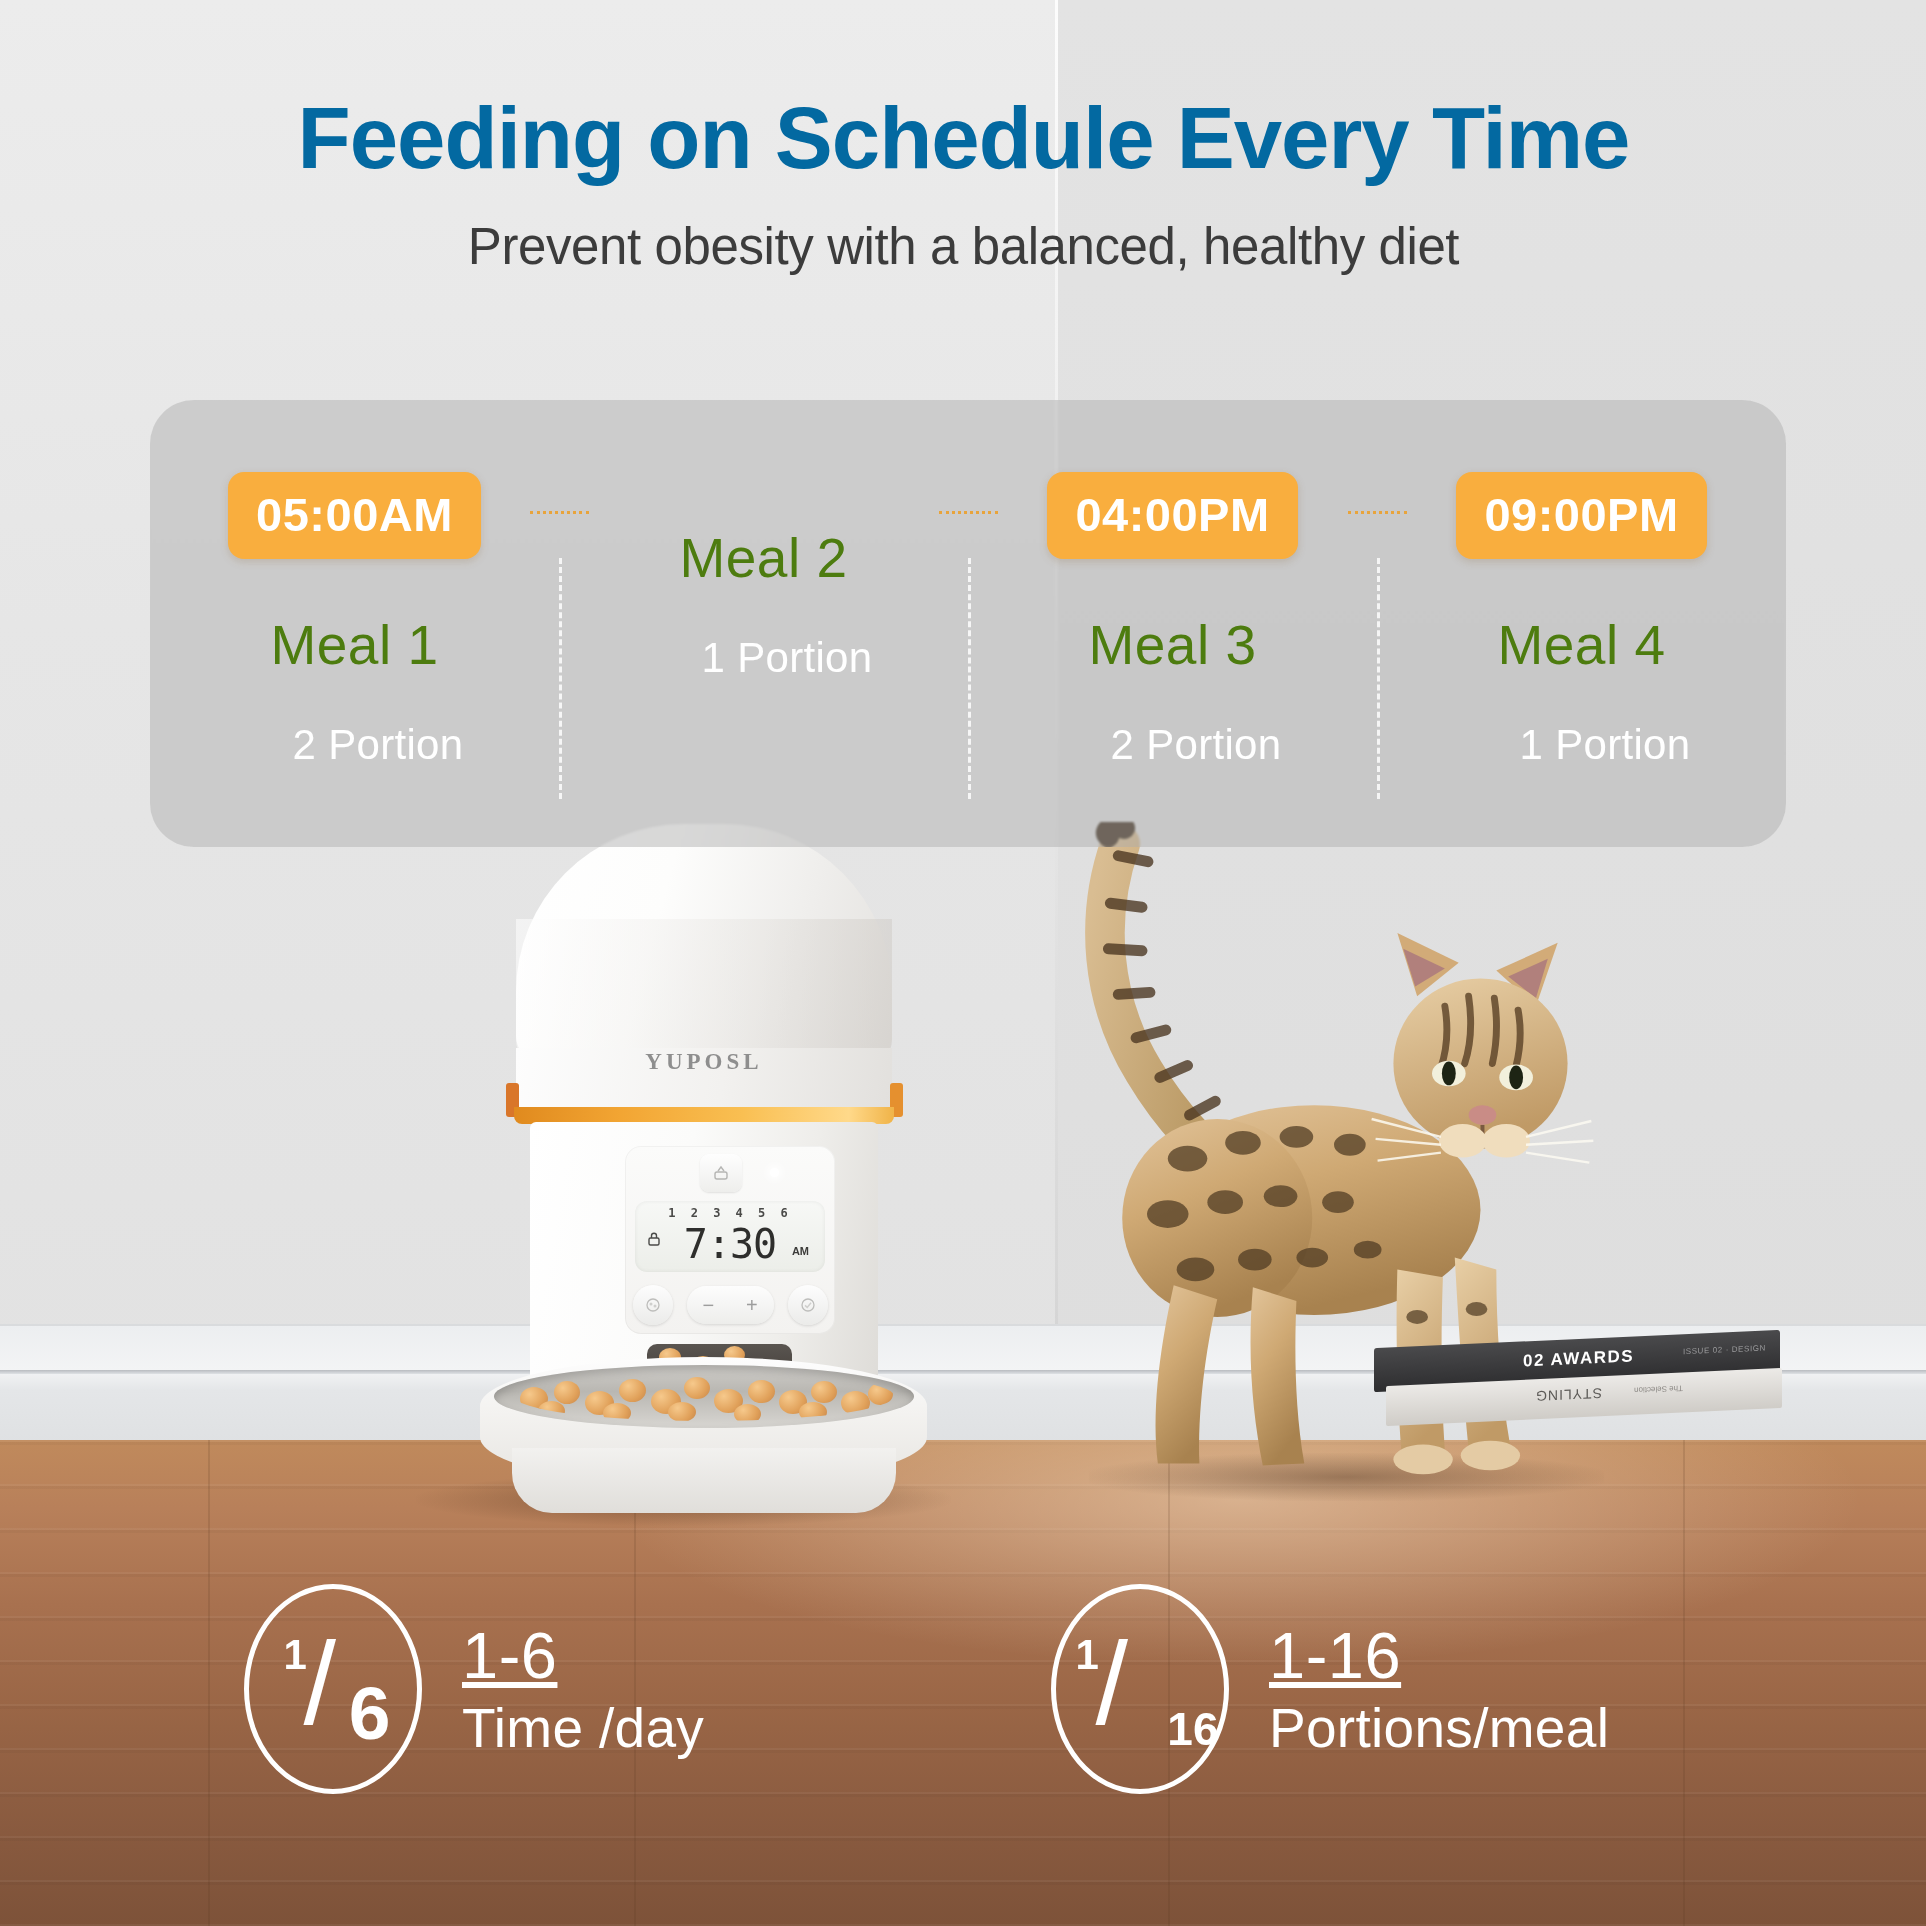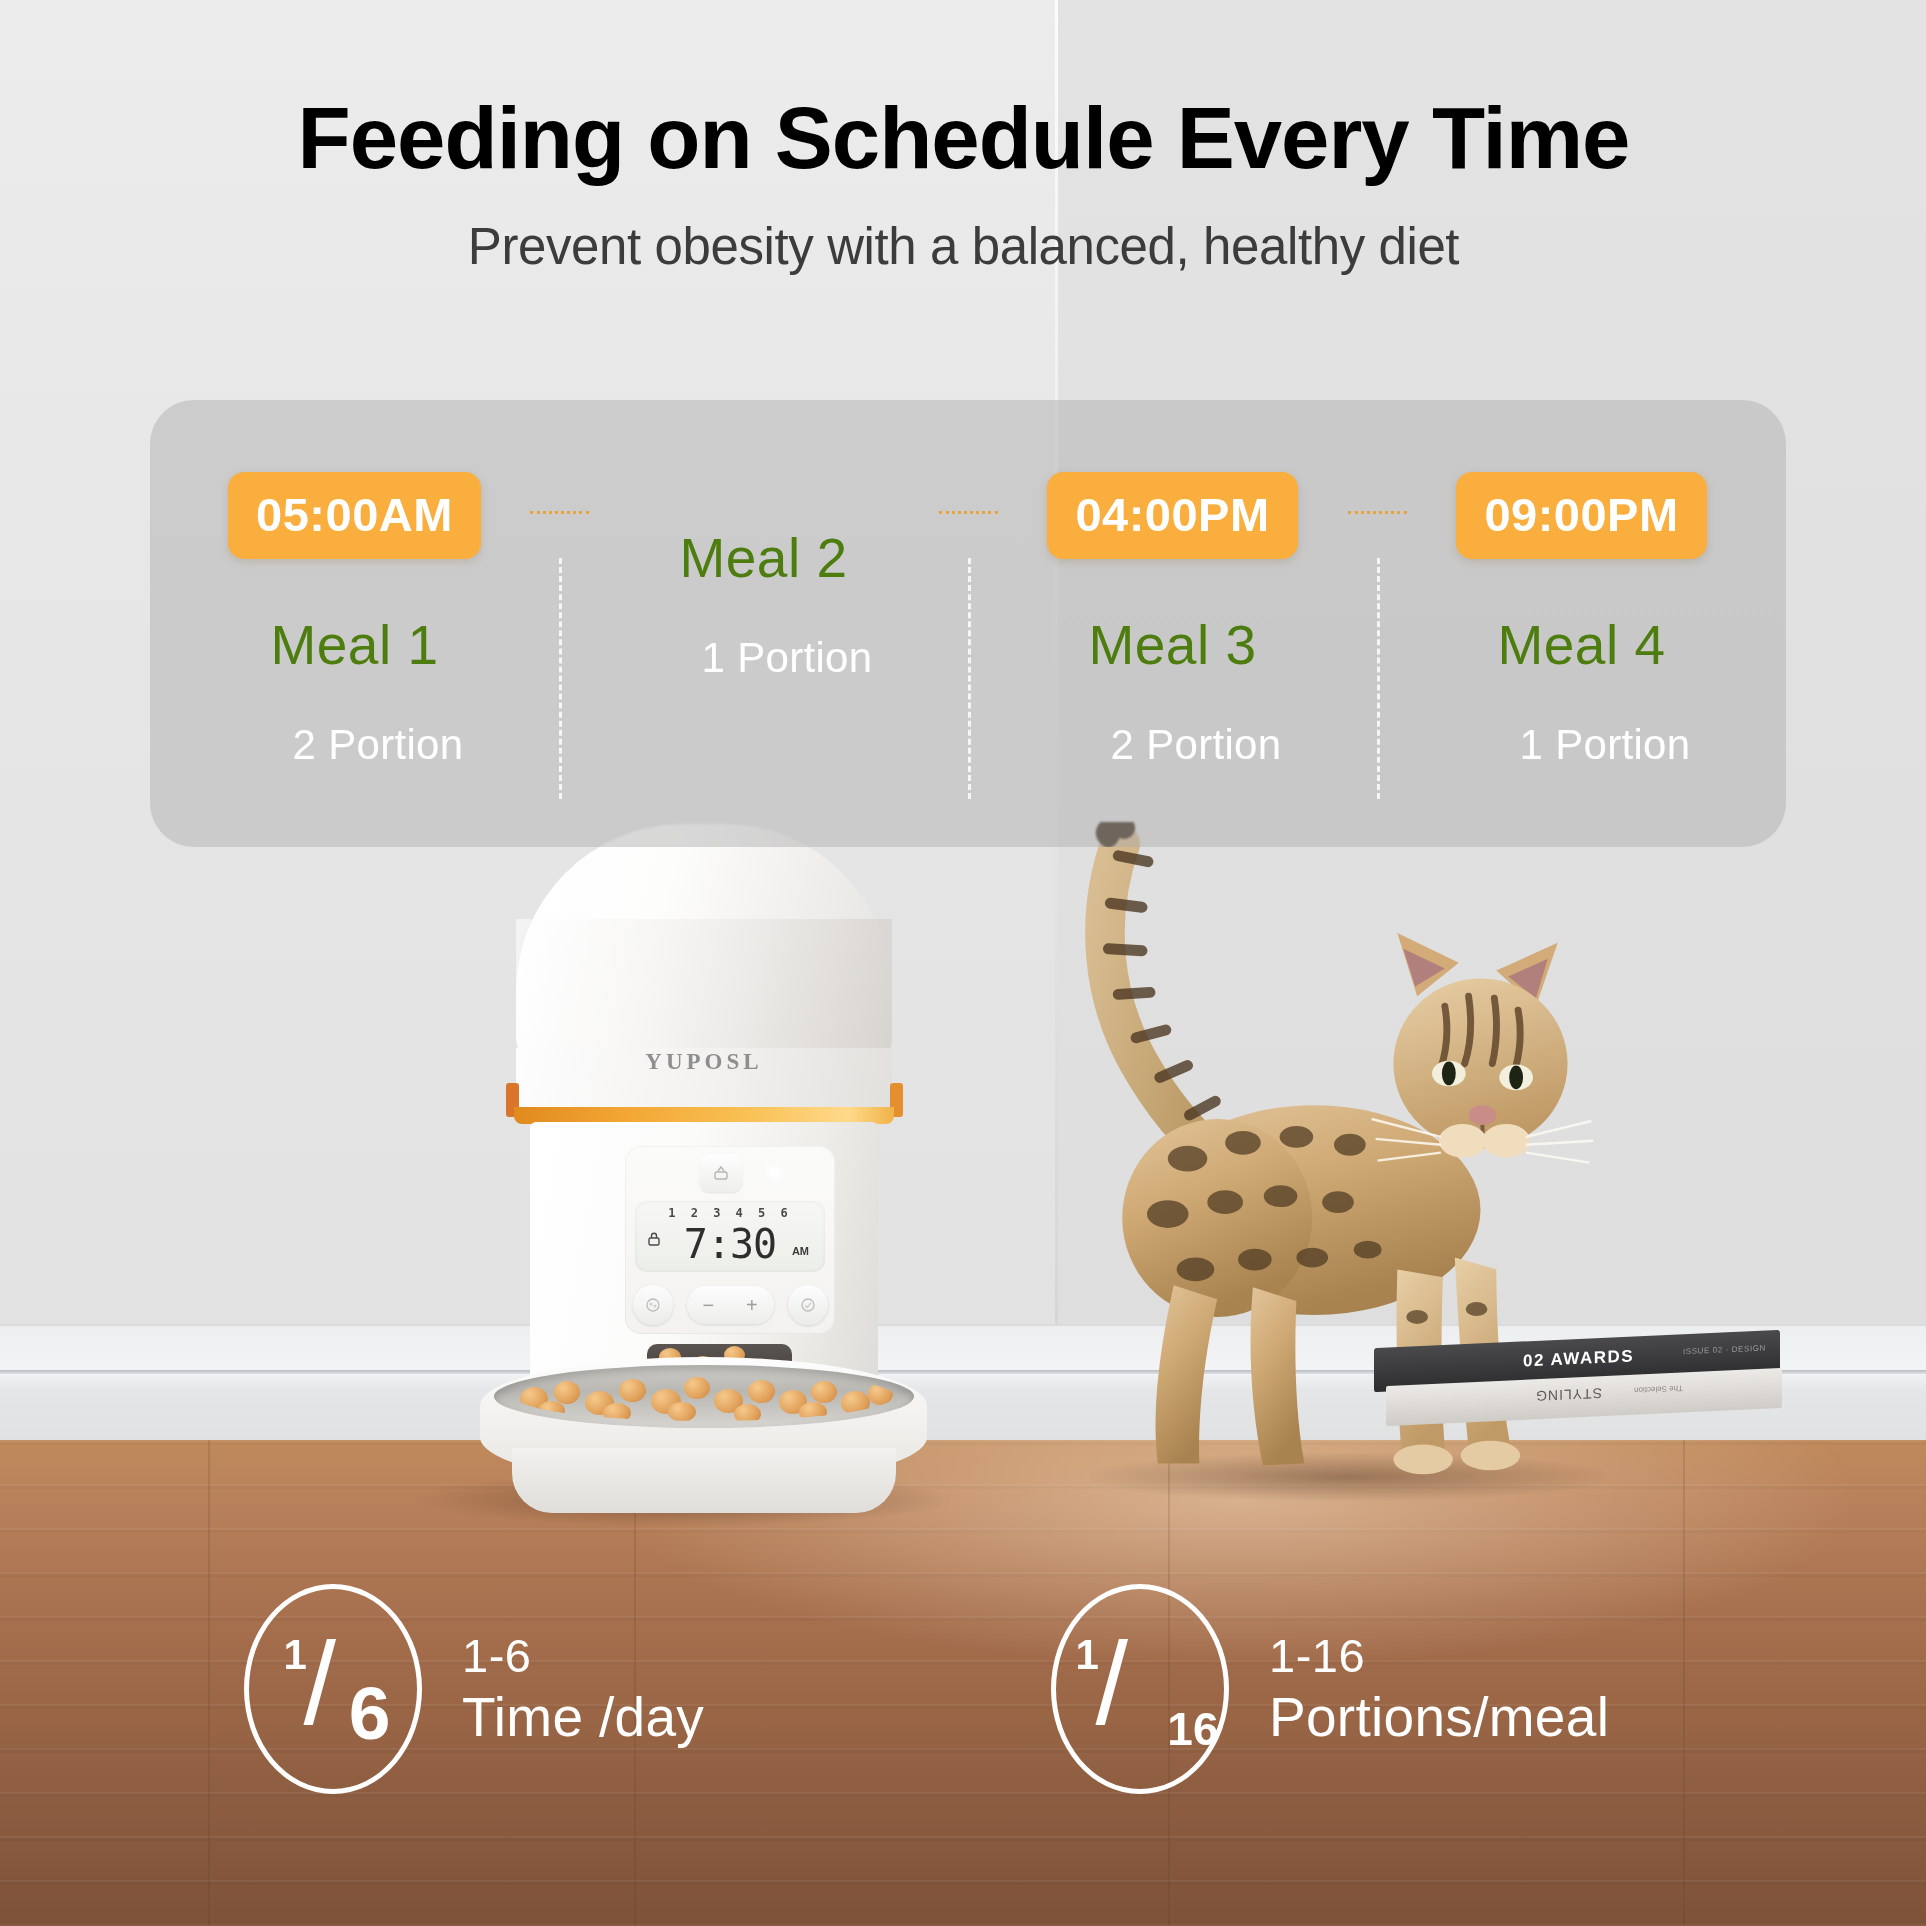--- a/index.html
+++ b/index.html
@@ -56,21 +56,21 @@
     background:radial-gradient(ellipse 891px 238px at 1238px 59px, rgba(255,235,205,.45), rgba(255,255,255,0) 70%);
   }
   .floor-plank {
     position:absolute; height:100%; width:2px; top:0;
     background:rgba(90,55,33,.16);
   }
 
   
   .headings { position:absolute; left:0; top:0; width:100%; text-align:center; z-index:6; }
   .title {
-    font-size:87px; font-weight:bold; color:#000000;
+    font-size:87px; font-weight:bold; color:#0369a1;
     letter-spacing:-1px; line-height:1; padding-top:94px;
   }
   .subtitle {
     font-size:51px; color:#3c3c3c; font-weight:400;
     padding-top:36px; letter-spacing:-0.4px;
   }
 
   
   .schedule-card {
     position:absolute; left:150px; top:400px;
@@ -246,21 +246,21 @@
     display:flex; align-items:center; justify-content:center;
     position:relative;
   }
   .frac { position:relative; width:119px; height:129px; color:#ffffff; }
   .frac .num { position:absolute; left:10px; top:6px; font-size:42px; font-weight:bold; }
   .frac .slash { position:absolute; left:30px; top:0px; font-size:117px; font-weight:300; line-height:1; }
   .frac .den { position:absolute; right:2px; bottom:-2px; font-size:75px; font-weight:bold; }
   .frac.wide { width:149px; }
   .frac.wide .den { font-size:46px; right:-4px; }
   .badge-text { color:#ffffff; line-height:1.22; }
-  .badge-text .l1 { font-size:47px; font-weight:400; letter-spacing:0.5px; }
+  .badge-text .l1 { font-size:65px; font-weight:400; letter-spacing:0.5px;text-decoration:underline; }
   .badge-text .l2 { font-size:55px; font-weight:400; letter-spacing:0.3px; }
 
   
   .books { position:absolute; left:1374px; top:1329px; width:426px; height:109px; z-index:4; }
   .book-dark {
     position:absolute; left:0; top:10px; width:406px; height:44px;
     background:linear-gradient(180deg,#4a4a4c,#2d2d2f);
     border-radius:3px;
     transform:skewY(-2.6deg);
   }

